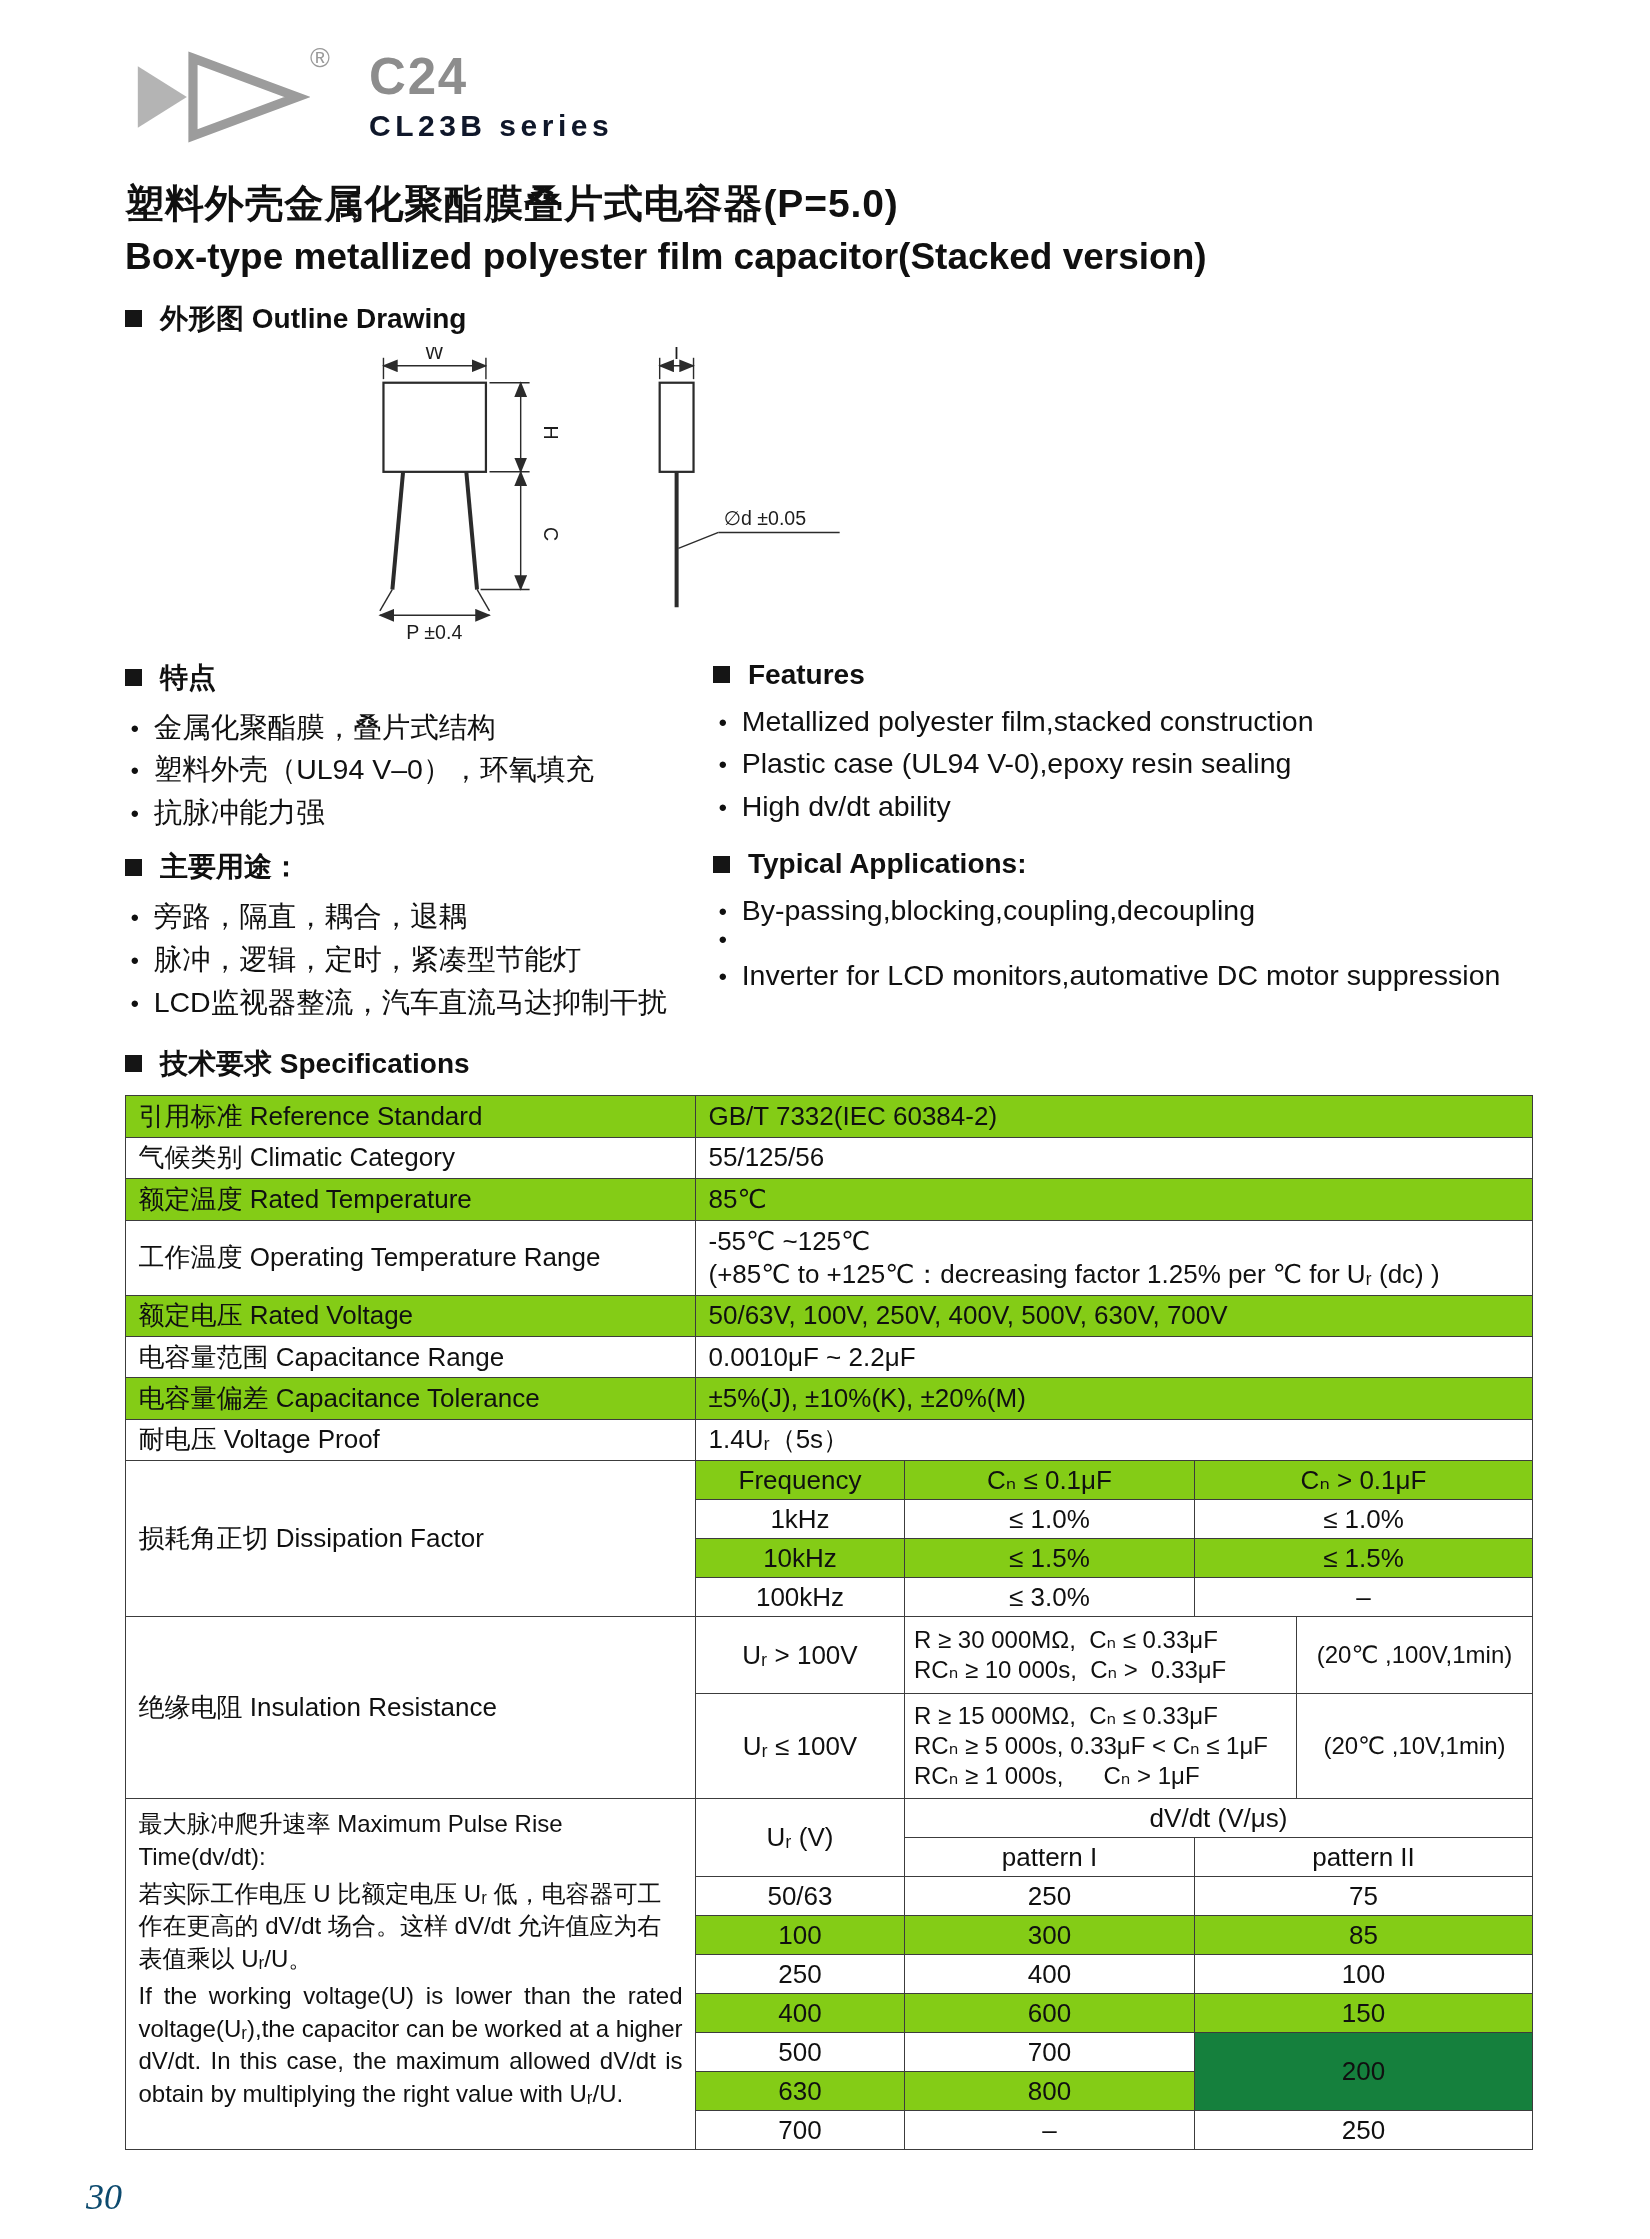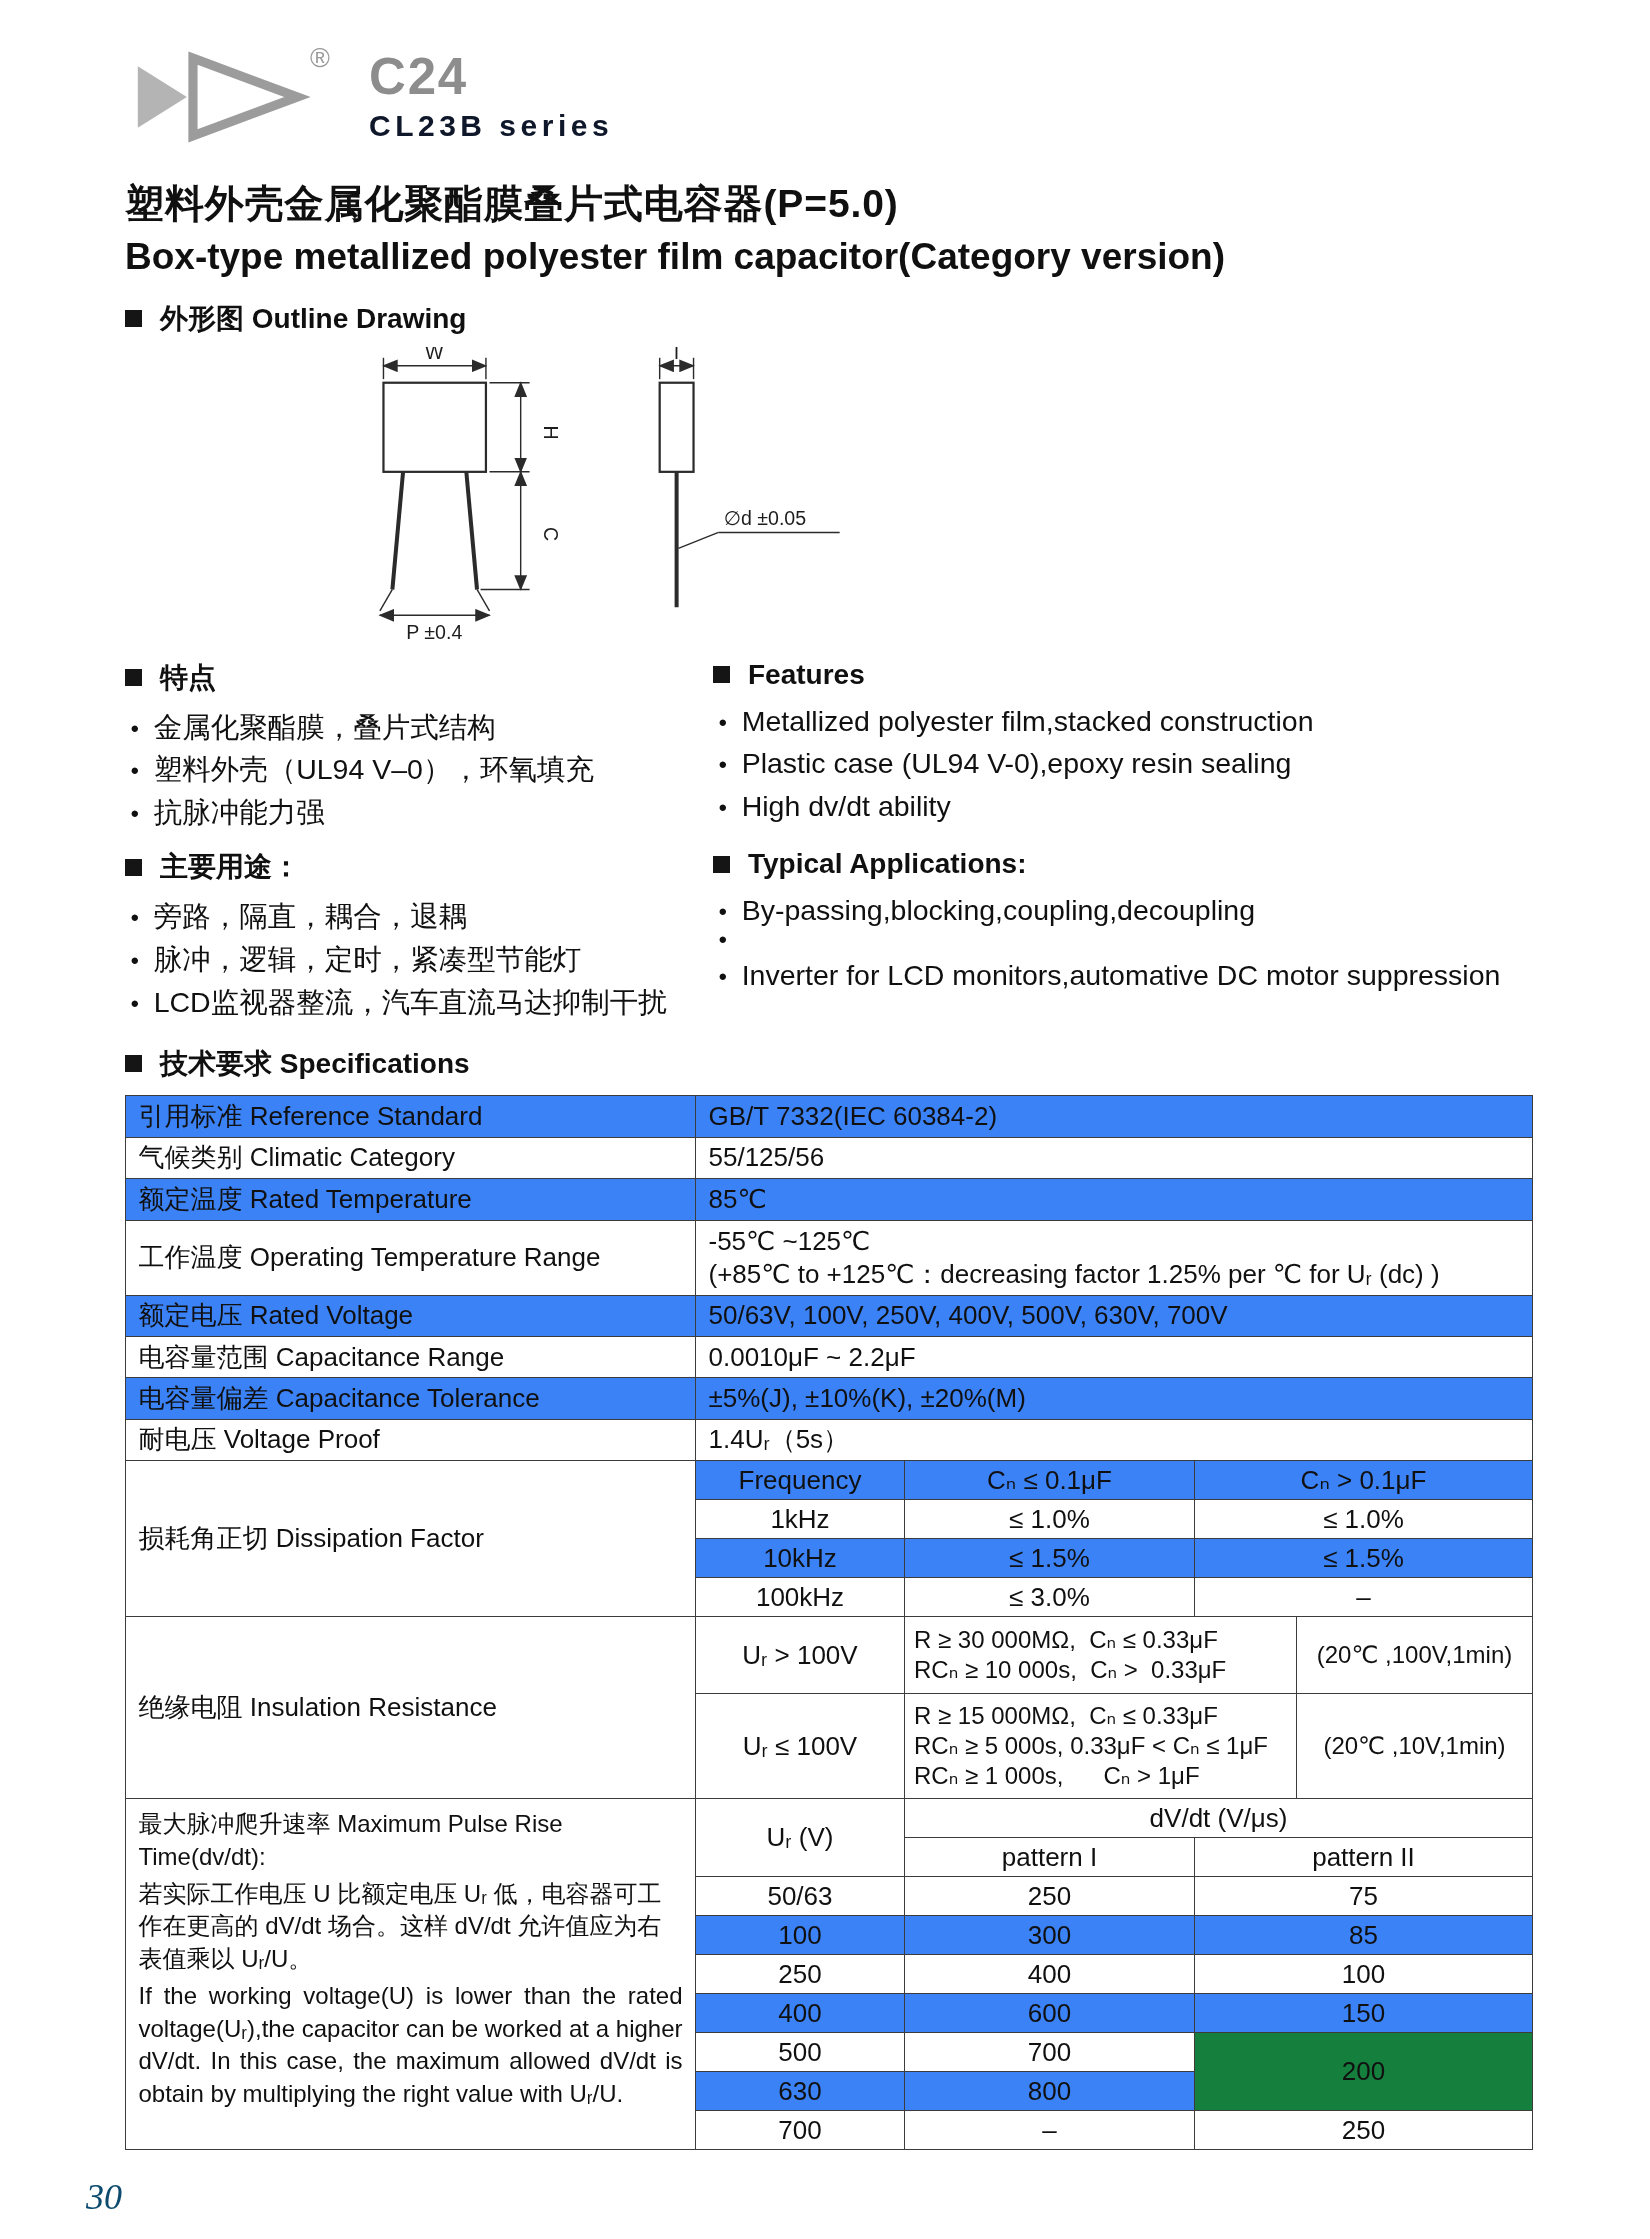--- a/index.html
+++ b/index.html
@@ -45,21 +45,21 @@
   .specs tr.rh  { height:39px; }
   .specs tr.rtall { height:75px; }
   .specs tr.ri1 { height:77px; }
   .specs tr.ri2 { height:105px; }
   td.lbl { text-align:left; }
   td.val { text-align:left; }
   td.ctr { text-align:center; padding:2.7px 5.3px; }
   td.pre { white-space:pre-line; line-height:1.25; }
   td.specc { white-space:pre-wrap; font-size:24px; line-height:1.26; padding:2.7px 9px; }
   td.condc { font-size:24px; }
-  td.shade { background:#3b82f6; }
+  td.shade { background:#84cc16; }
   td.wbg { background:#15803d; }
   td.notecell { vertical-align:top; padding:9px 12.5px; font-size:24px; line-height:1.36; }
   td.notecell p + p { margin-top:4.5px; }
   td.notecell .en { text-align:justify; }
 
   
   .pagenum {
     position:absolute; left:86px; bottom:21.4px;
     font-family:"Liberation Serif","DejaVu Serif",serif; font-style:italic;
     font-size:36px; color:#0c4a6e;
@@ -78,21 +78,21 @@
       </svg>
       <span class="reg">®</span>
     </div>
     <div class="brand-text">
       <div class="model">C24</div>
       <div class="series">CL23B series</div>
     </div>
   </header>
 
   <h1 class="title-zh">塑料外壳金属化聚酯膜叠片式电容器(P=5.0)</h1>
-  <h2 class="title-en">Box-type metallized polyester film capacitor(Category version)</h2>
+  <h2 class="title-en">Box-type metallized polyester film capacitor(Stacked version)</h2>
 
   <div class="sec mt">
     <span class="sq"></span>
     <span>外形图  Outline Drawing</span>
   </div>
 
   <div class="drawing">
     <svg width="695" height="296" viewBox="0 0 780 332">
       <defs>
         <marker id="ah" markerWidth="11" markerHeight="9" refX="10" refY="4.5" orient="auto-start-reverse">

